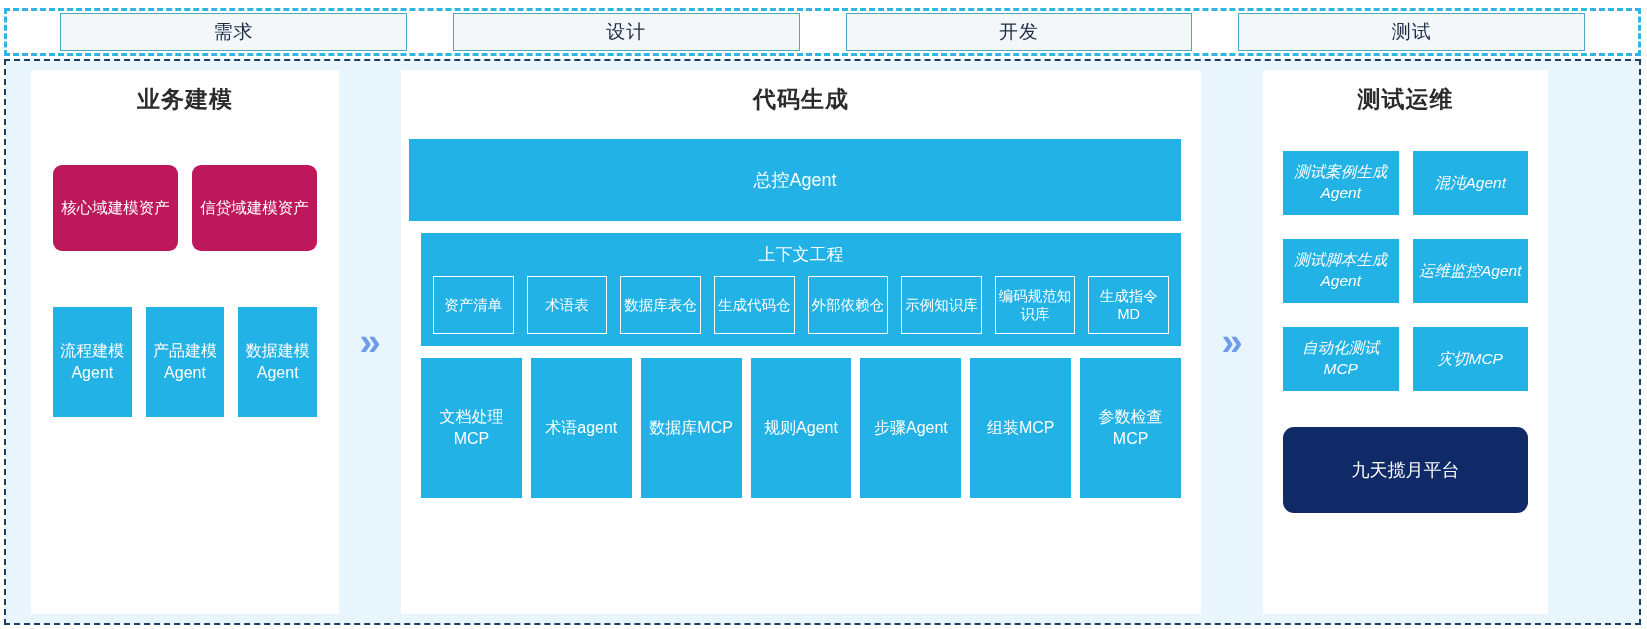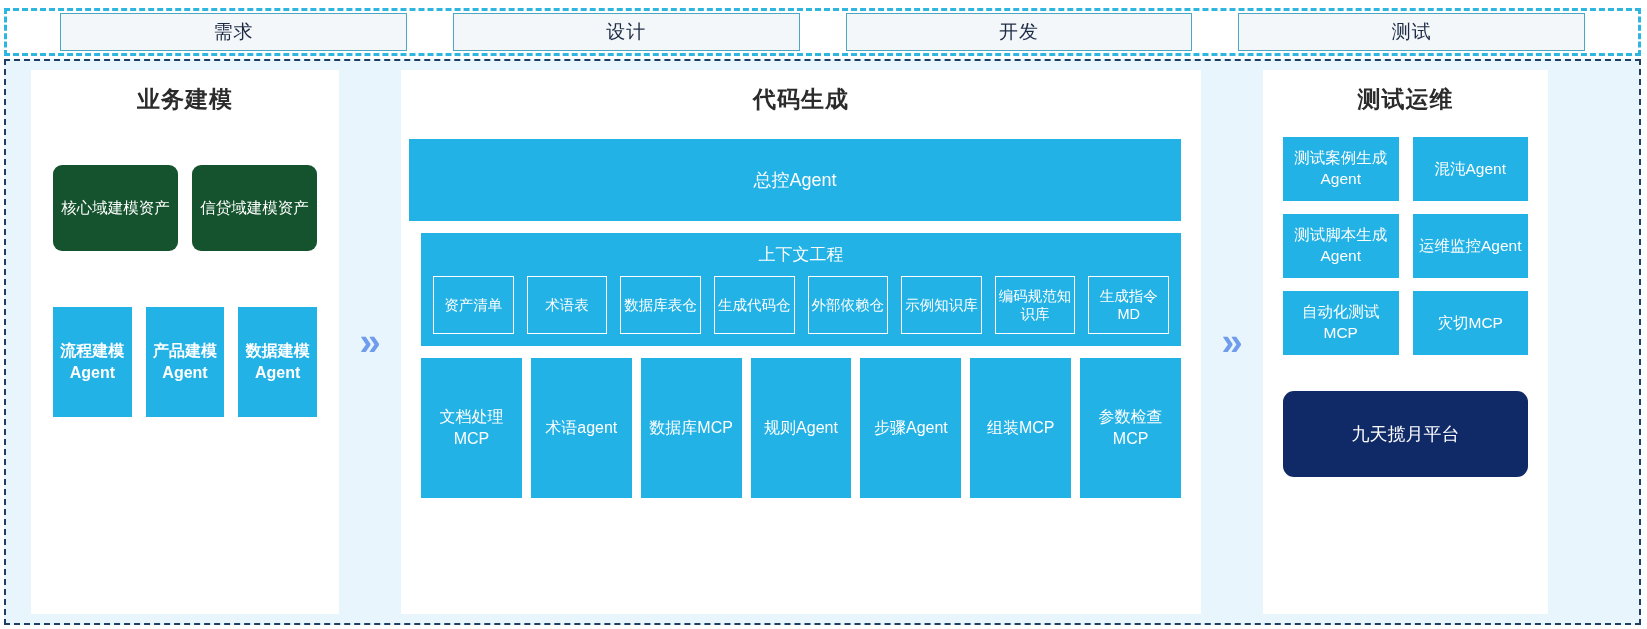--- a/index.html
+++ b/index.html
@@ -86,38 +86,37 @@
   }
   .left-navy-row {
     display: flex;
     gap: 14px;
     padding: 0 22px;
     margin-top: 50px;
   }
   .navy-box {
     flex: 1 1 0;
     height: 86px;
-    background: #14532d;
+    background: #be185d;
     border-radius: 9px;
     color: #ffffff;
     font-size: 15.5px;
     line-height: 1.35;
     display: flex;
     align-items: center;
     justify-content: center;
     text-align: left;
     padding: 0 6px;
     box-sizing: border-box;
   }
   .left-agent-row {
     display: flex;
     gap: 14px;
     padding: 0 22px;
     margin-top: 56px;
-    font-weight: bold;
   }
   .cyan-tall {
     flex: 1 1 0;
     height: 110px;
     background: #22b2e6;
     color: #ffffff;
     font-size: 16px;
     line-height: 1.4;
     display: flex;
     align-items: center;
@@ -208,23 +207,24 @@
   }
 
   
   .panel-right {
     width: 285px;
     margin-right: 25px;
   }
   .right-grid {
     display: flex;
     flex-wrap: wrap;
-    gap: 13px 14px;
+    gap: 24px 14px;
     padding: 0 20px;
-    margin-top: 22px;
+    margin-top: 36px;
+    font-style: italic;
   }
   .right-box {
     width: calc(50% - 7px);
     height: 64px;
     background: #22b2e6;
     color: #ffffff;
     font-size: 15.5px;
     line-height: 1.35;
     display: flex;
     align-items: center;

